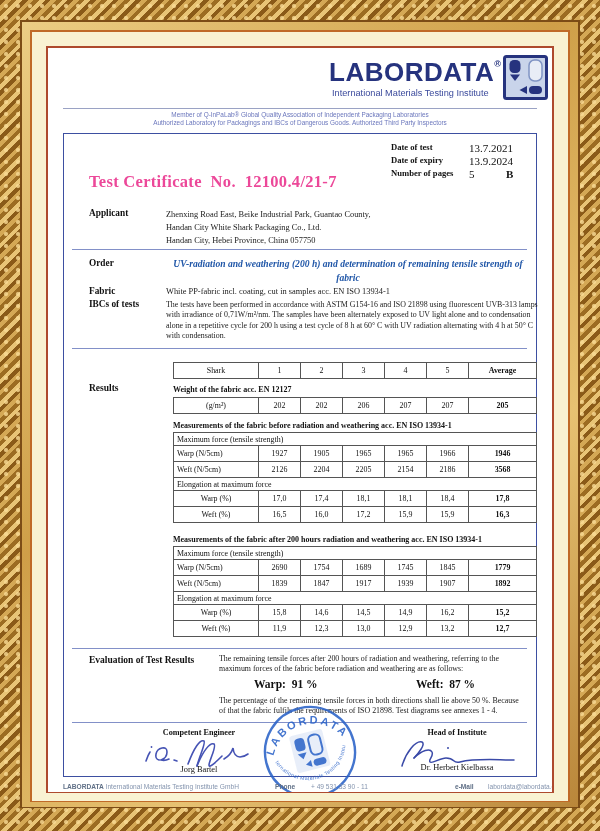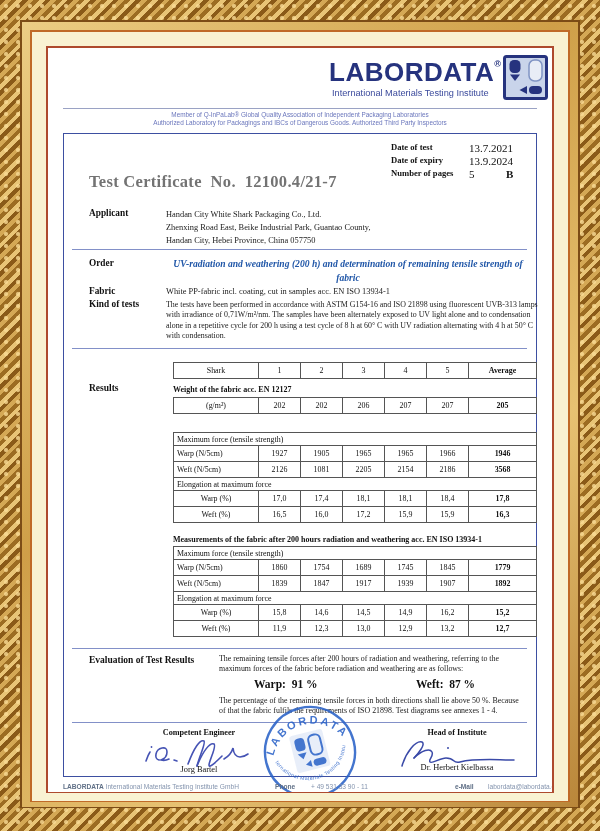--- a/index.html
+++ b/index.html
@@ -23,21 +23,21 @@
   .brand sup{font-size:9px;vertical-align:14px;}
   .subtitle{left:284px;top:40px;font-family:"Liberation Sans",sans-serif;font-size:9.2px;color:#3b4a9c;}
   .logo-icon{left:455px;top:7px;}
   .hdr-line{left:15px;top:60px;width:474px;height:1px;background:#9aa2c4;}
   .member{left:15px;top:63px;width:474px;text-align:center;font-family:"Liberation Sans",sans-serif;font-size:6.4px;line-height:7.6px;color:#6a76bc;}
   
   .box{left:15px;top:85px;width:474px;height:644px;border:1.5px solid #3d4fa1;box-sizing:border-box;}
   .box .abs{position:absolute;}
   .meta-lbl{font-weight:bold;font-size:8.6px;color:#111;}
   .meta-val{font-size:11px;color:#111;}
-  .title{left:25px;top:38px;font-size:16.5px;font-weight:bold;color:#737373;letter-spacing:.3px;}
+  .title{left:25px;top:38px;font-size:16.5px;font-weight:bold;color:#ec4899;letter-spacing:.3px;}
   .lbl{left:25px;font-weight:bold;font-size:9.3px;color:#111;}
   .val{left:102px;font-size:8.4px;color:#1a1a1a;}
   .order-txt{left:102px;width:364px;font-size:9.6px;font-weight:bold;font-style:italic;color:#2157a8;line-height:13.5px;text-align:center;}
   .para{left:102px;width:374px;font-size:7.9px;line-height:10.4px;color:#1a1a1a;}
   .hrule{left:8px;width:455px;height:1px;background:#8290c8;}
   
   table.tbl{position:absolute;left:109px;border-collapse:collapse;table-layout:fixed;width:363px;font-size:7.9px;color:#111;}
   table.tbl td{border:1px solid #555;text-align:center;height:15px;padding:0 1px;overflow:hidden;white-space:nowrap;}
   table.tbl td.span{text-align:left;padding-left:3px;height:12px;}
   table.tbl td.rowlbl{text-align:left;padding-left:3px;}
@@ -90,33 +90,33 @@
     <div class="abs meta-lbl" style="left:327px;top:21px">Date of expiry</div>
     <div class="abs meta-val" style="left:405px;top:21px">13.9.2024</div>
     <div class="abs meta-lbl" style="left:327px;top:34px">Number of pages</div>
     <div class="abs meta-val" style="left:405px;top:34px">5</div>
     <div class="abs meta-val" style="left:442px;top:34px;font-weight:bold">B</div>
 
     <div class="abs title">Test Certificate&nbsp;&nbsp;No.&nbsp;&nbsp;12100.4/21-7</div>
 
     <div class="abs lbl" style="top:74px">Applicant</div>
     <div class="abs val" style="top:74px;line-height:13px">
+      <div>Zhenxing Road East, Beike Industrial Park, Guantao County,</div>
       <div>Handan City White Shark Packaging Co., Ltd.</div>
-      <div>Zhenxing Road East, Beike Industrial Park, Guantao County,</div>
       <div>Handan City, Hebei Province, China 057750</div>
     </div>
     <div class="abs hrule" style="top:115px"></div>
 
     <div class="abs lbl" style="top:124px">Order</div>
     <div class="abs order-txt" style="top:123px">UV-radiation and weathering (200 h) and determination of remaining tensile strength of fabric</div>
 
     <div class="abs lbl" style="top:152px">Fabric</div>
     <div class="abs val" style="top:153px">White PP-fabric incl. coating, cut in samples acc. EN ISO 13934-1</div>
 
-    <div class="abs lbl" style="top:165px">Kind of tests</div>
+    <div class="abs lbl" style="top:165px">IBCs of tests</div>
     <div class="abs para" style="top:166px">The tests have been performed in accordance with ASTM G154-16 and ISO 21898 using fluorescent UVB-313 lamps with irradiance of 0,71W/m²/nm. The samples have been alternately exposed to UV light alone and to condensation alone in a repetitive cycle for 200 h using a test cycle of 8 h at 60° C with UV radiation alternating with 4 h at 50° C with condensation.</div>
     <div class="abs hrule" style="top:214px"></div>
 
     <table class="tbl" style="top:228px">
       <colgroup>
                       <col style="width:85px">
                       <col style="width:42px">
                       <col style="width:42px">
                       <col style="width:42px">
                       <col style="width:42px">
@@ -154,20 +154,21 @@
         <td>202</td>
         <td>202</td>
         <td>206</td>
         <td>207</td>
         <td>207</td>
         <td class="avg">205</td>
       </tr>
     </tbody>
                   </table>
 
+    <div class="abs ttitle" style="top:287px">Measurements of the fabric before radiation and weathering acc. EN ISO 13934-1</div>
     <table class="tbl" style="top:298px">
       <colgroup>
                       <col style="width:85px">
                       <col style="width:42px">
                       <col style="width:42px">
                       <col style="width:42px">
                       <col style="width:42px">
                       <col style="width:42px">
                       <col style="width:68px">
                     </colgroup>
@@ -180,21 +181,21 @@
         <td>1927</td>
         <td>1905</td>
         <td>1965</td>
         <td>1965</td>
         <td>1966</td>
         <td class="avg">1946</td>
       </tr>
       <tr>
         <td class="rowlbl">Weft (N/5cm)</td>
         <td>2126</td>
-        <td>1081</td>
+        <td>2204</td>
         <td>2205</td>
         <td>2154</td>
         <td>2186</td>
         <td class="avg">3568</td>
       </tr>
       <tr>
                         <td class="span" colspan="7">Elongation at maximum force</td>
                       </tr>
       <tr>
         <td>Warp (%)</td>
@@ -227,21 +228,21 @@
                       <col style="width:42px">
                       <col style="width:42px">
                       <col style="width:68px">
                     </colgroup>
       <tbody>
                       <tr>
                         <td class="span" colspan="7">Maximum force (tensile strength)</td>
                       </tr>
       <tr>
         <td class="rowlbl">Warp (N/5cm)</td>
-        <td>1860</td>
+        <td>2690</td>
         <td>1754</td>
         <td>1689</td>
         <td>1745</td>
         <td>1845</td>
         <td class="avg">1779</td>
       </tr>
       <tr>
         <td class="rowlbl">Weft (N/5cm)</td>
         <td>1839</td>
         <td>1847</td>

